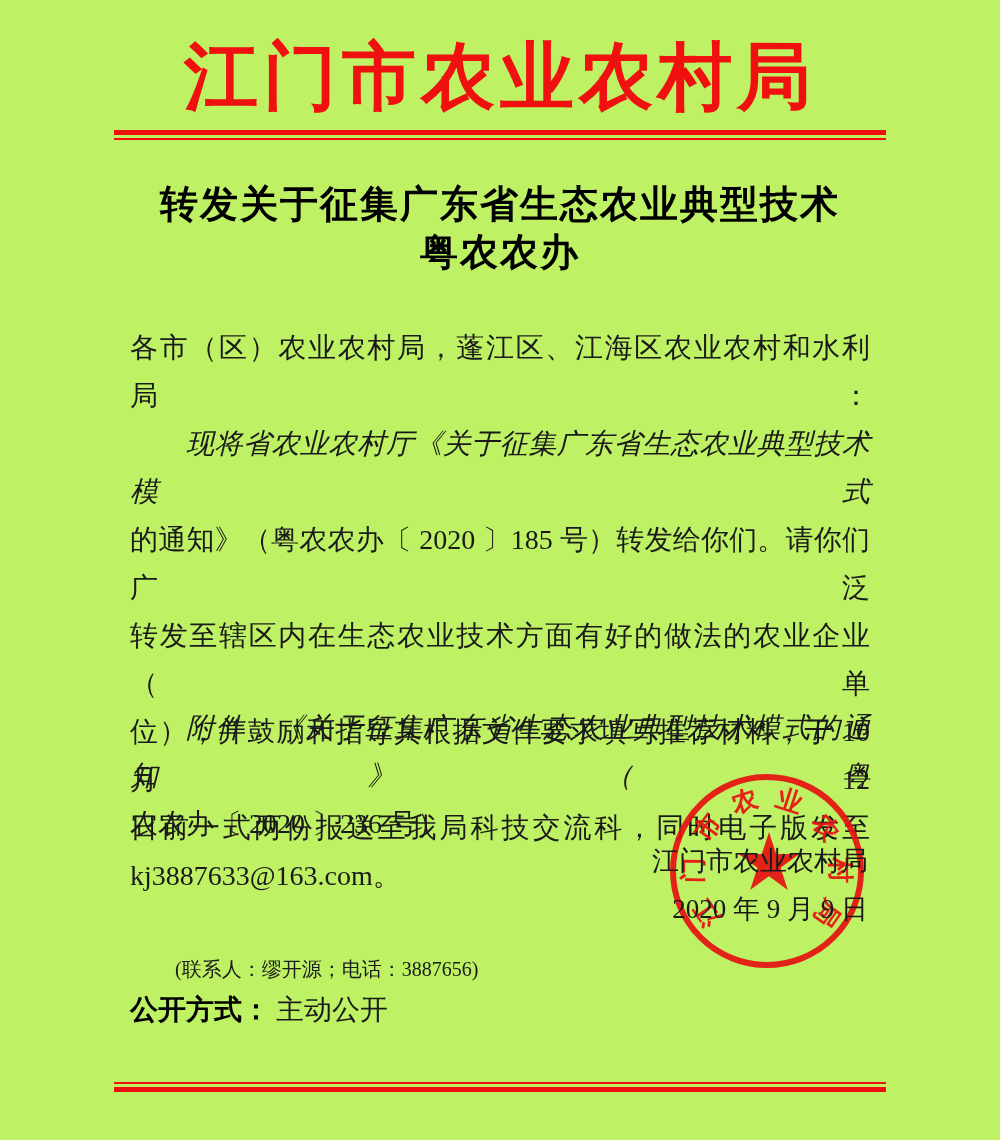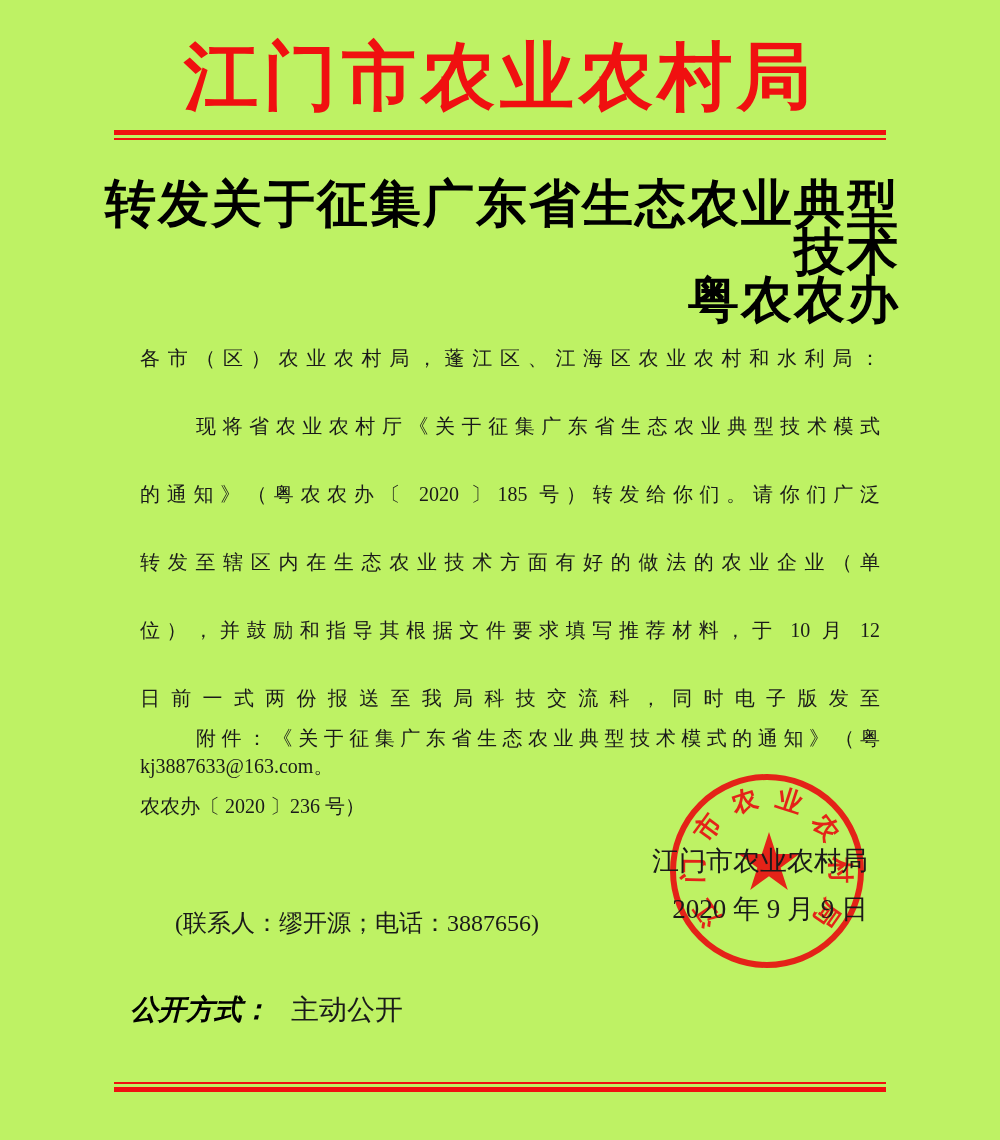--- a/index.html
+++ b/index.html
@@ -31,42 +31,42 @@
   .rule-top-thin     { top: 138px;  height: 2px; }
   .rule-bottom-thin  { top: 1082px; height: 2px; }
   .rule-bottom-thick { top: 1087px; height: 5px; }
 
   
   .doc-title {
     position: absolute;
     top: 180px; left: 100px;
     width: 800px;
     margin: 0;
-    text-align: right;
-    font-size: 51px;
+    text-align: center;
+    font-size: 38px;
     line-height: 48px;
     font-weight: bold;
     letter-spacing: 2px;
     color: #000000;
   }
 
   
   .body-block, .attach-block {
     position: absolute;
-    left: 140px;
+    left: 130px;
     width: 740px;
-    font-size: 20px;
-    line-height: 68px;
+    font-size: 28px;
+    line-height: 48px;
     color: #1a1a1a;
   }
   .body-block { top: 324px; }
   .attach-block { top: 704px; }
   .tline { min-height: 48px; }
   .j { text-align: justify; text-align-last: justify; }
-  .indent { text-indent: 56px; }
+  .indent { text-indent: 56px; font-style: italic; }
 
   
   .sign-block {
     position: absolute;
     top: 837px;
     right: 132px;
     text-align: right;
     font-size: 27px;
     line-height: 48px;
     color: #1a1a1a;
@@ -80,41 +80,40 @@
     top: 771px;
     width: 200px;
     height: 200px;
     opacity: 0.92;
     z-index: 2;
   }
 
   
   .contact-line {
     position: absolute;
-    top: 902px; left: 130px;
+    top: 948px; left: 130px;
     width: 740px;
-    font-size: 24px;
+    font-size: 20px;
     line-height: 42px;
     text-indent: 45px;
     color: #1a1a1a;
   }
   .disclosure-line {
     position: absolute;
     top: 989px; left: 130px;
     width: 740px;
     font-size: 28px;
     line-height: 42px;
     color: #1a1a1a;
   }
   .disclosure-label {
     font-weight: bold;
     color: #000000;
     font-family: "Liberation Sans", sans-serif;
-    margin-right: 21px;
-    font-style: italic;
+    margin-right: 6px;
   }
 </style>
 </head>
 <body>
 
 <div class="page">
 
   <div class="letterhead">江门市农业农村局</div>
   <div class="rule rule-top-thick"></div>
   <div class="rule rule-top-thin"></div>

